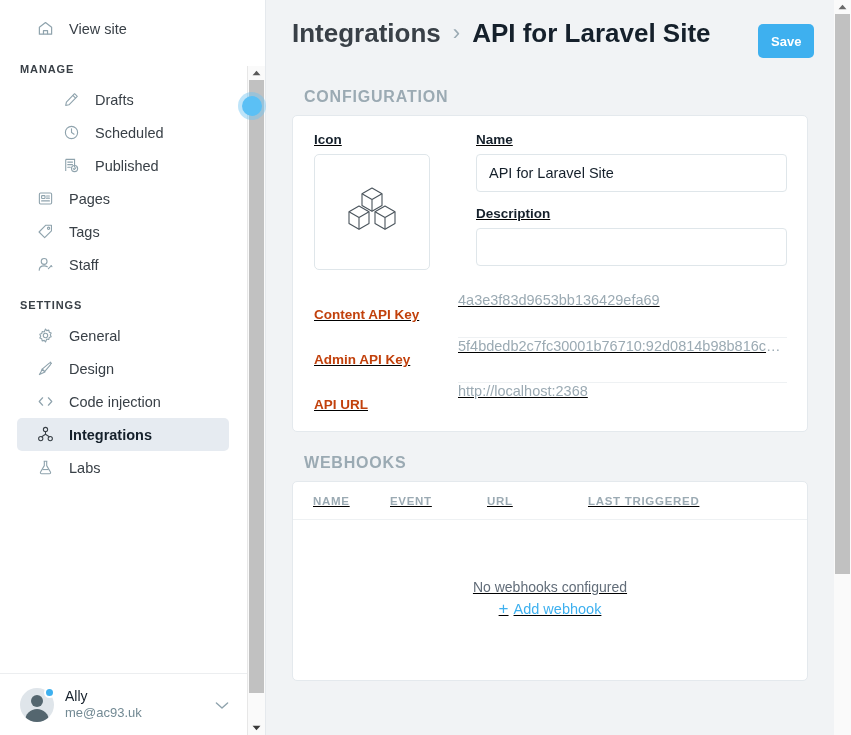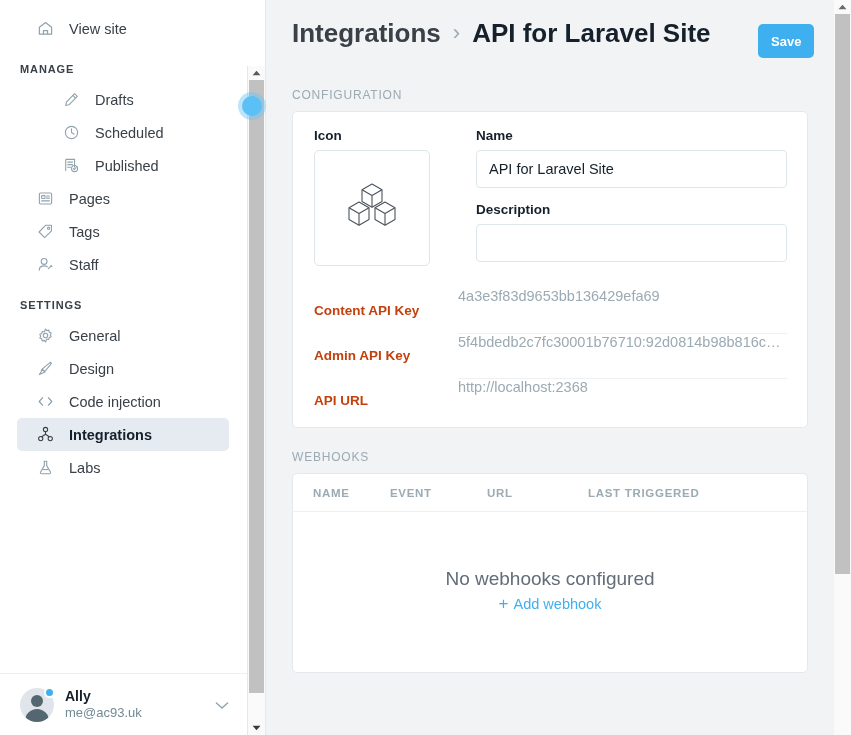--- a/index.html
+++ b/index.html
@@ -120,21 +120,21 @@
     position: absolute; left: 5px; top: 21px;
     width: 24px; height: 16px; border-radius: 12px 12px 0 0; background: #54666f;
   }
   .avatar .clip { position:absolute; inset:0; border-radius:50%; overflow:hidden; }
   .avatar .dot {
     position: absolute; right: -1px; top: -1px;
     width: 11px; height: 11px; border-radius: 50%;
     background: #3eb0ef; border: 2px solid #fff;
   }
   .user-text { margin-left: 11px; flex: 1; line-height: 1.25; }
-  .user-name { font-size: 14px; font-weight: bold; color: #15202b; }
+  .user-name { font-size: 14px; font-weight: normal; color: #15202b; }
   .user-mail { font-size: 13px; color: #738a94; }
 
   
   .main {
     flex: 1; height: 735px; position: relative;
     background: #f1f3f5;
     overflow: hidden;
   }
   .main-inner { padding: 0 43px 0 26px; }
 
@@ -152,28 +152,29 @@
     position: absolute; left: 466px; top: 24px;
     background: #3eb0ef; color: #fff;
     border: none; border-radius: 5px;
     height: 34px; padding: 0 13px;
     font-size: 13px; font-weight: bold;
     font-family: "Liberation Sans", sans-serif;
     cursor: pointer;
   }
 
   .section-label {
-    font-size: 12px; font-weight: normal; color: #9baab3;
-    letter-spacing: .8px; margin: 22px 0 9px 0;
+    font-size: 16px; font-weight: bold; color: #9baab3;
+    letter-spacing: .8px; margin: 22px 0 9px 12px;
   }
 
   .card {
     background: #fff;
     border: 1px solid #e4e9ed;
     border-radius: 5px;
+    text-decoration: underline;
   }
   .card-pad { padding: 16px 20px 4px 21px; }
 
   .top-row { display: flex; }
   .col-icon { width: 140px; flex: 0 0 140px; }
   .col-fields { flex: 1; margin-left: 22px; }
 
   .fld-label {
     font-size: 13.5px; font-weight: bold; color: #15202b;
     margin-bottom: 7px;
@@ -225,21 +226,21 @@
   }
   .wh-c0 { width: 77px; flex:0 0 77px; }
   .wh-c1 { width: 97px; flex:0 0 97px; }
   .wh-c2 { width: 65px; flex:0 0 65px; }
   .wh-c3 { flex: 1; margin-left: 36px; }
   .wh-body {
     flex: 1; display: flex; flex-direction: column;
     align-items: center; justify-content: center;
     padding-bottom: 4px;
   }
-  .wh-empty { font-size: 19px; color: #626d79; margin-bottom: 5px; }
+  .wh-empty { font-size: 14px; color: #626d79; margin-bottom: 5px; }
   .wh-add {
     font-size: 14.5px; color: #3eb0ef; cursor: pointer;
     display: flex; align-items: center;
   }
   .wh-add .plus { font-size: 17px; margin-right: 5px; line-height: 1; }
 
   
   .main-scrollbar {
     position: absolute; right: 0; top: 0;
     width: 17px; height: 735px;

